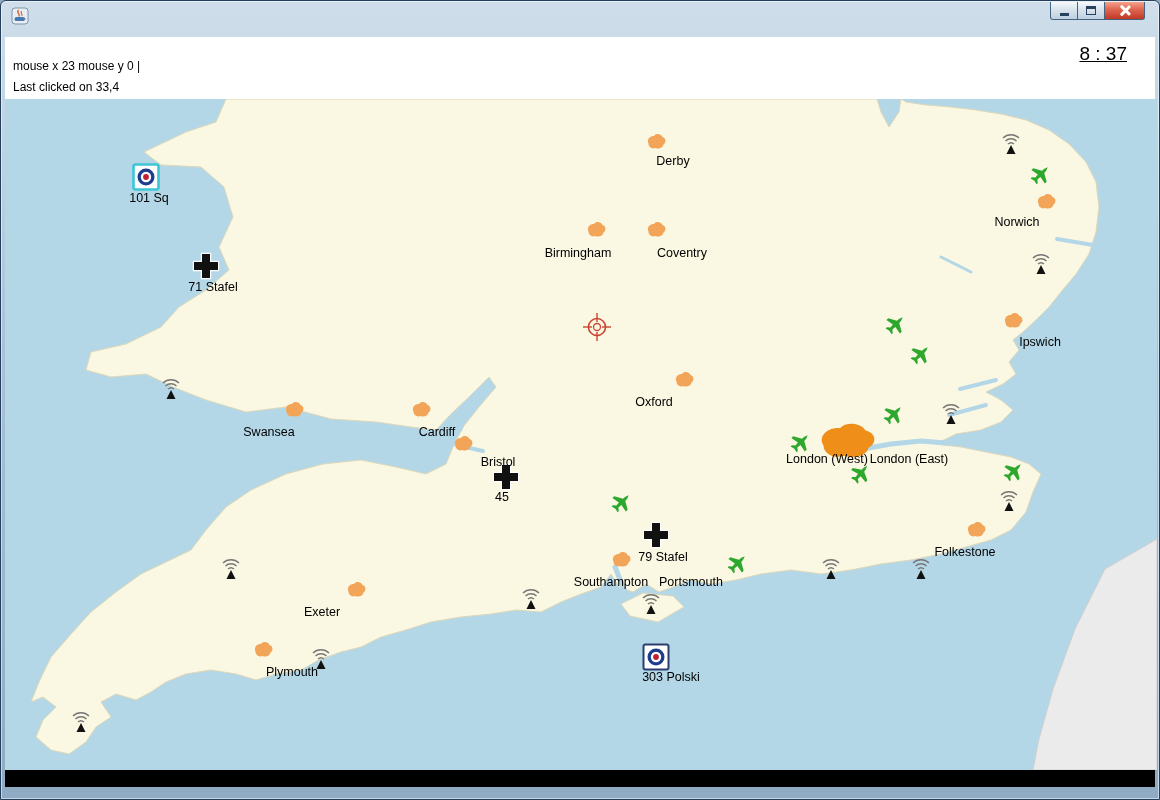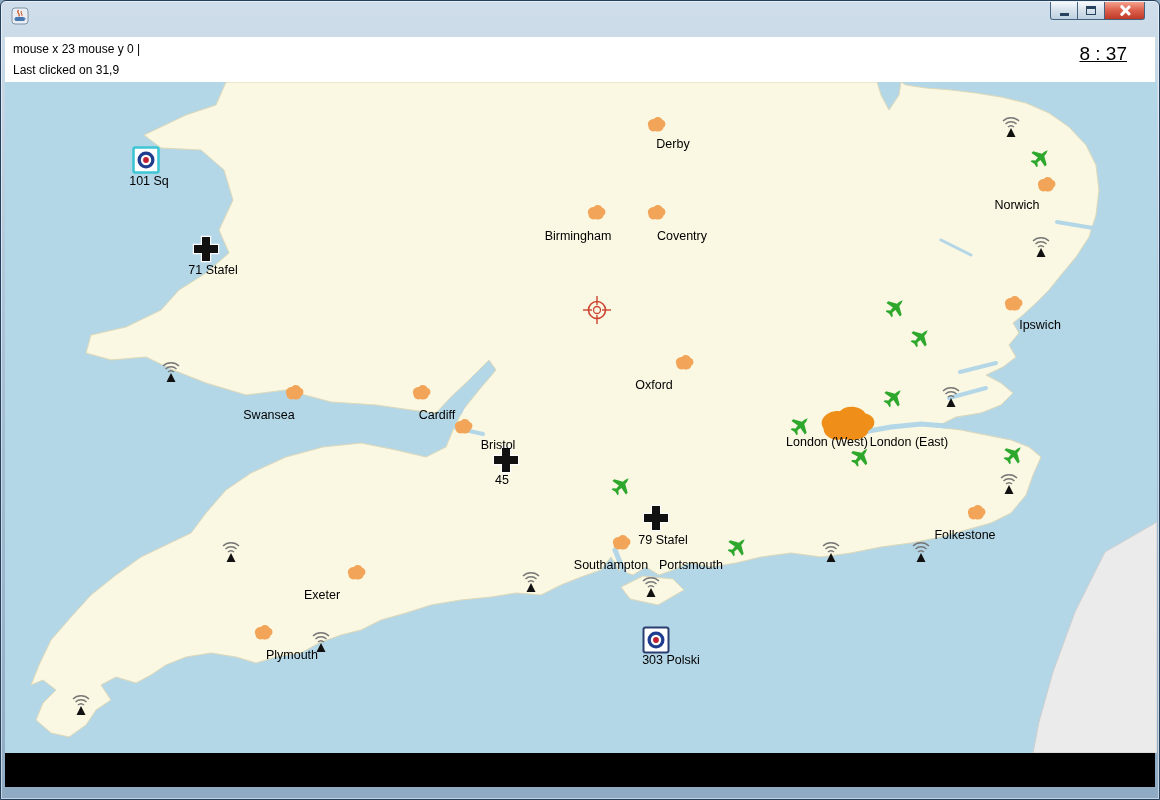--- a/index.html
+++ b/index.html
@@ -16,21 +16,21 @@
   .cap-min{width:28px;border-radius:0 0 0 3px;background:linear-gradient(#f6f9fc,#d8e3ed 45%,#bed1df);}
   .cap-max{width:27px;border-left:none;background:linear-gradient(#f6f9fc,#d8e3ed 45%,#bed1df);}
   .cap-close{width:40px;border-left:none;border-radius:0 0 3px 0;background:linear-gradient(#f4a28c,#de6450 45%,#bf3926);}
   .g-min{width:9px;height:3px;background:#26425e;margin-top:7px;}
   .g-max{width:10px;height:9px;border:1px solid #26425e;border-top-width:3px;box-sizing:border-box;}
   .g-close{position:relative;width:13px;height:13px;}
   .g-close::before,.g-close::after{content:'';position:absolute;left:5.5px;top:0;width:2.5px;height:13px;background:#fff;border-radius:1px;}
   .g-close::before{transform:rotate(45deg);}
   .g-close::after{transform:rotate(-45deg);}
   .client{position:absolute;left:4px;right:4px;top:36px;bottom:12px;background:#000;display:flex;flex-direction:column;}
-  .statusbar{background:#fff;color:#000;font-size:12px;padding:5px 8px 4px 8px;position:relative;flex:0 0 auto;}
+  .statusbar{background:#fff;color:#000;font-size:12px;padding:22px 8px 4px 8px;position:relative;flex:0 0 auto;}
   .status-line{line-height:15px;white-space:pre;}
   .sl1{margin-bottom:6px;}
   .clock{position:absolute;right:28px;top:6px;font-size:19px;text-decoration:underline;}
   .map-wrap{flex:0 0 671px;position:relative;}
   #map-svg{display:block;}
   #map-svg text{font-family:"Liberation Sans",sans-serif;}
   .bottom-bar{flex:1 1 auto;background:#000;}
 </style>
 </head>
 <body>
@@ -55,21 +55,21 @@
       <div class="cap-btn cap-close">
           <div class="g-close"></div>
         </div>
     </div>
   </div>
 
   <div class="client">
     <div class="statusbar">
       <div class="status-line sl1">mouse x 23 mouse y 0 |</div>
       <div class="clock">8 : 37</div>
-      <div class="status-line">Last clicked on 31,9</div>
+      <div class="status-line">Last clicked on 33,4</div>
     </div>
 
     <div class="map-wrap">
       <svg id="map-svg" width="1152" height="671" viewBox="0 0 1152 671">
           <rect x="0" y="0" width="1152" height="671" fill="#b4d7e8"></rect>
           <path d="M1152,440 L1100,470 L1070,530 L1048,590 L1034,640 L1028,671 L1152,671 Z" fill="#ebebeb" stroke="#cfcfcf" stroke-width="1"></path>
           <path d="M221,0 L211,23 L181,33 L139,53 L156,66 L196,68 L219,88 L228,118 L214,148 L224,171 L201,191 L174,208 L156,228 L121,245 L86,253 L81,271 L106,278 L141,275 L168,288 L201,301 L241,313 L281,308 L326,320 L371,323 L406,328 L431,331 L446,315 L464,298 L484,278 L491,288 L474,308 L458,328 L448,348 L441,365 L421,375 L391,368 L356,361 L318,365 L281,375 L246,391 L221,408 L201,431 L186,451 L161,463 L136,475 L111,493 L86,513 L66,535 L46,558 L34,583 L26,603 L38,598 L51,608 L38,621 L31,638 L46,651 L64,655 L81,643 L91,628 L106,618 L96,603 L111,595 L131,601 L146,593 L161,583 L181,575 L206,571 L231,575 L251,581 L271,575 L296,571 L314,561 L336,553 L356,548 L376,538 L401,531 L426,523 L456,518 L486,515 L511,511 L536,513 L556,503 L576,495 L596,488 L606,475 L614,488 L628,493 L641,485 L654,493 L668,488 L684,481 L706,485 L731,481 L756,475 L786,471 L816,475 L846,471 L876,465 L906,461 L936,455 L961,448 L986,441 L1006,431 L1021,413 L1028,393 L1036,375 L1024,365 L1006,358 L981,353 L956,348 L931,345 L951,335 L976,331 L996,323 L1008,311 L996,301 L981,293 L998,285 L1011,275 L1004,263 L1014,251 L1008,241 L1018,233 L1031,221 L1044,208 L1056,193 L1071,175 L1084,155 L1091,133 L1094,108 L1091,83 L1081,63 L1064,45 L1044,31 L1021,21 L996,15 L971,11 L946,8 L921,6 L901,3 L896,0 L894,13 L884,28 L876,13 L872,0 Z" fill="#faf7e2" stroke="#ddd8b8" stroke-width="1"></path>
           <path d="M616,505 L638,494 L668,497 L679,508 L653,523 L625,517 Z" fill="#faf7e2" stroke="#ddd8b8" stroke-width="1"></path>
           <path d="M858,350 L886,345 L916,342 L941,344 L966,342" fill="none" stroke="#b4d7e8" stroke-width="5" stroke-linecap="round"></path>
           <path d="M470,295 L462,312 L455,330" fill="none" stroke="#b4d7e8" stroke-width="5" stroke-linecap="round"></path>

